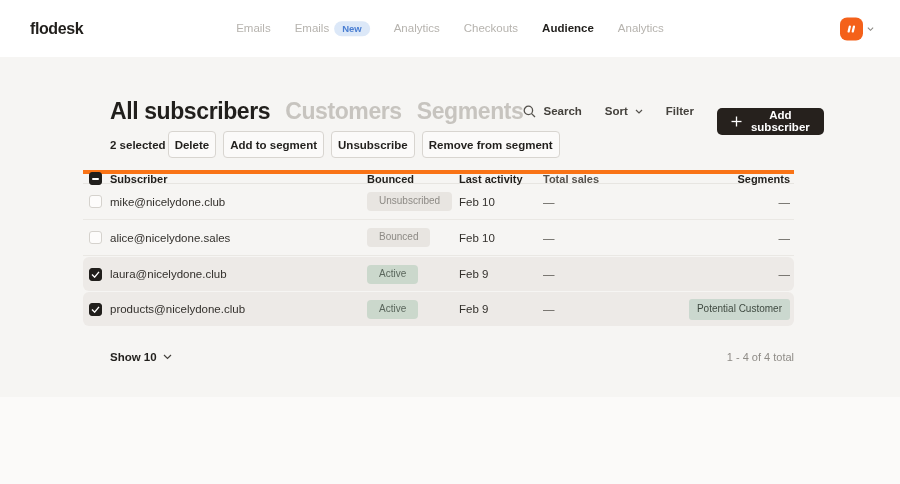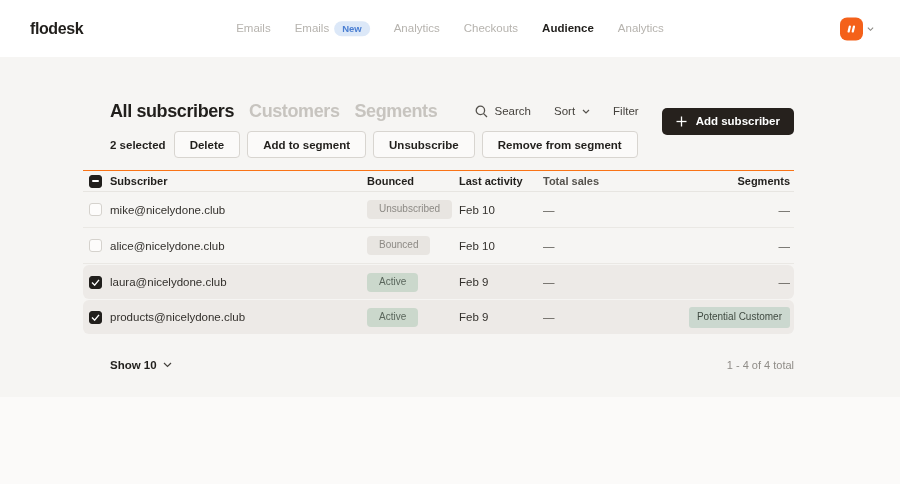--- a/index.html
+++ b/index.html
@@ -22,40 +22,40 @@
   .avatar { width:23px; height:23px; border-radius:7px; background:#f4611a;
             display:flex; align-items:center; justify-content:center; }
 
   
   .panel { position:absolute; top:57px; left:0; width:900px; height:340px;
            background:#f6f5f3; padding:0 106px 0 83px; }
 
   .title-row { display:flex; justify-content:space-between; align-items:center;
                margin-top:40px; height:28px; padding-left:27px; }
   .tabs { display:flex; align-items:baseline; gap:15px; }
-  .tab { font-size:18px; font-weight:700; letter-spacing:-0.4px; color:#c7c4bf; cursor:pointer; white-space:nowrap; }
+  .tab { font-size:23px; font-weight:700; letter-spacing:-0.4px; color:#c7c4bf; cursor:pointer; white-space:nowrap; }
   .tab[data-active="true"] { color:#211f1c; }
 
   .toolbar { display:flex; align-items:center; gap:23px; }
-  .tool { display:flex; align-items:center; gap:7px; font-size:11.5px; font-weight:400;
+  .tool { display:flex; align-items:center; gap:7px; font-size:11.5px; font-weight:700;
           color:#45423d; cursor:pointer; white-space:nowrap; }
   .btn-dark { display:flex; align-items:center; gap:9px; height:27px; padding:0 14px;
               background:#26211d; color:#ffffff; font-size:11.5px; font-weight:600;
               border:none; border-radius:5px; cursor:pointer; font-family:inherit;margin-top:20px; }
 
   .action-row { display:flex; align-items:center; margin-top:6px; padding-left:27px; height:27px; }
-  .selected-count { font-size:11.5px; font-weight:600; color:#211f1c; margin-right:8px; white-space:nowrap; }
-  .action-btn { height:27px; padding:0 15px; margin-right:7px; background:#fbfaf9;
+  .selected-count { font-size:11.5px; font-weight:600; color:#211f1c; margin-right:2px; white-space:nowrap; }
+  .action-btn { height:27px; padding:0 6px; margin-right:7px; background:#fbfaf9;
                 border:1px solid #d8d5d0; border-radius:4px; font-size:11.5px; font-weight:600;
                 color:#211f1c; cursor:pointer; font-family:inherit; white-space:nowrap; }
 
   
   .table { margin-top:12px; }
-  .thead { display:flex; align-items:center; height:22px;
-           border-top:1px solid #f97316; border-bottom:1px solid #e7e5e1;
+  .thead { display:flex; align-items:center; height:14px;
+           border-top:4px solid #f97316; border-bottom:1px solid #e7e5e1;
            font-size:11px; font-weight:700; color:#211f1c; }
   .row { display:flex; align-items:center; height:36px; font-size:11.5px; color:#33302c; cursor:pointer; }
   .row[data-selected="false"] { border-bottom:1px solid #eae8e4; }
   .row[data-selected="true"] { background:#edeae7; border-radius:6px; height:34px; margin:1px 0; }
 
   .c-check  { width:27px; padding-left:6px; display:flex; align-items:center; }
   .c-sub    { width:257px; }
   .c-status { width:92px; }
   .c-date   { width:84px; }
   .c-sales  { width:100px; color:#55524d; }
@@ -195,21 +195,21 @@
         <span class="c-sales">—</span>
         <span class="c-seg">—</span>
       </div>
 
       <div class="row" data-selected="false">
         <span class="c-check">
           <span class="checkbox" data-checked="false">
             
           </span>
         </span>
-        <span class="c-sub">alice@nicelydone.club</span>
+        <span class="c-sub">alice@nicelydone.sales</span>
         <span class="c-status"><span class="badge" data-type="gray">Bounced</span></span>
         <span class="c-date">Feb 10</span>
         <span class="c-sales">—</span>
         <span class="c-seg">—</span>
       </div>
 
       <div class="row" data-selected="true">
         <span class="c-check">
           <span class="checkbox" data-checked="true">
             <svg width="9" height="7" viewBox="0 0 10 8">

